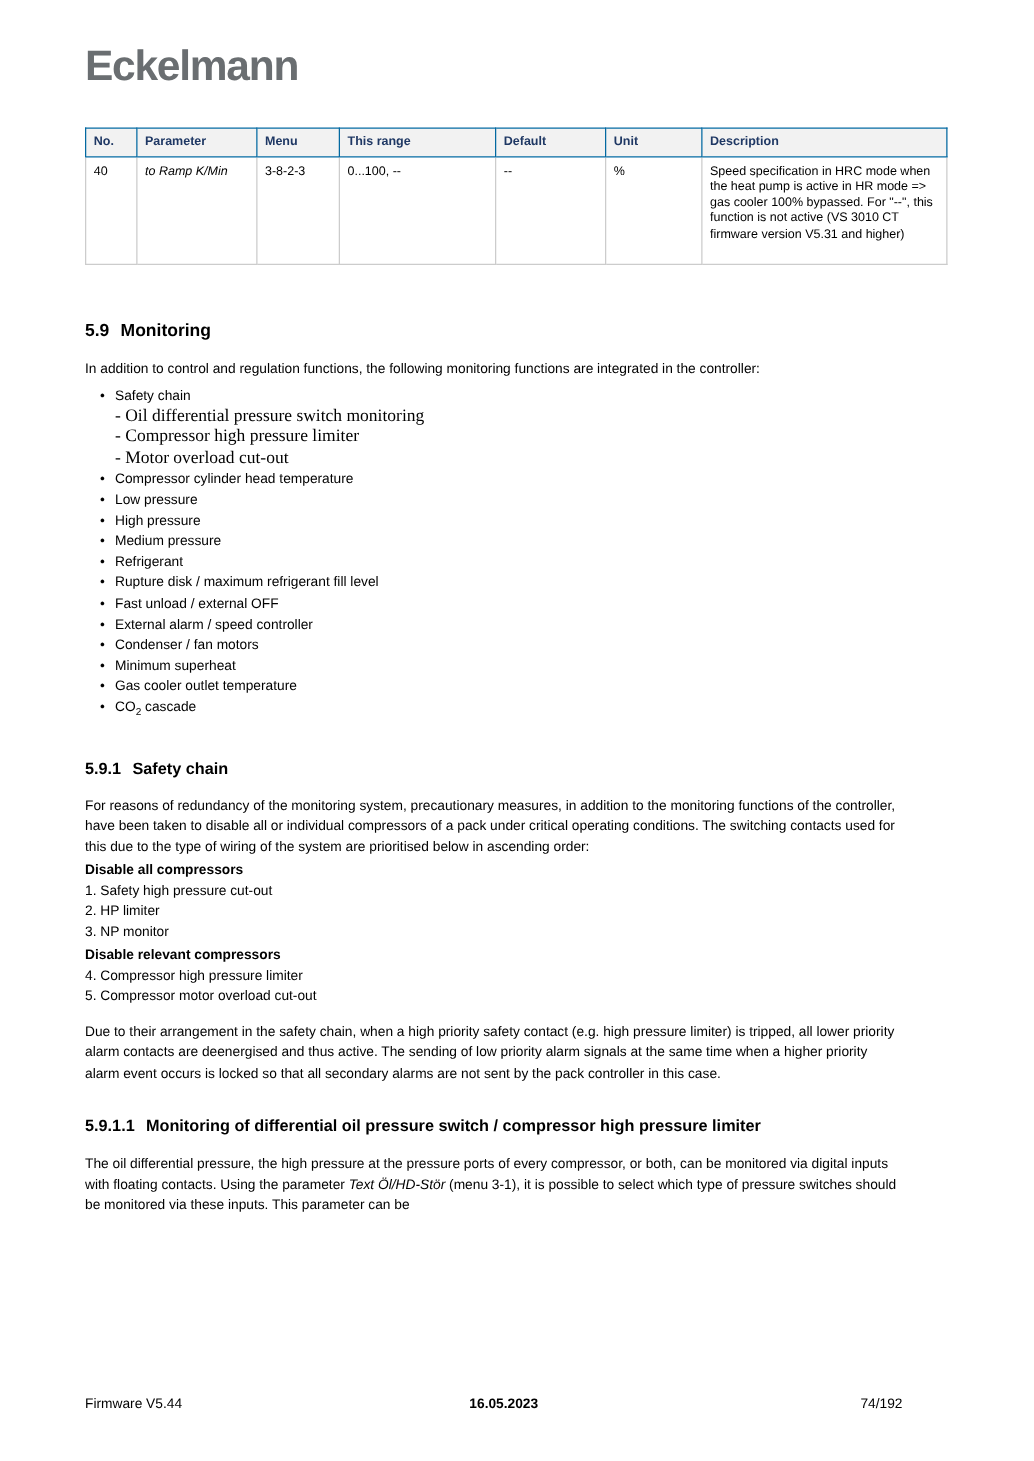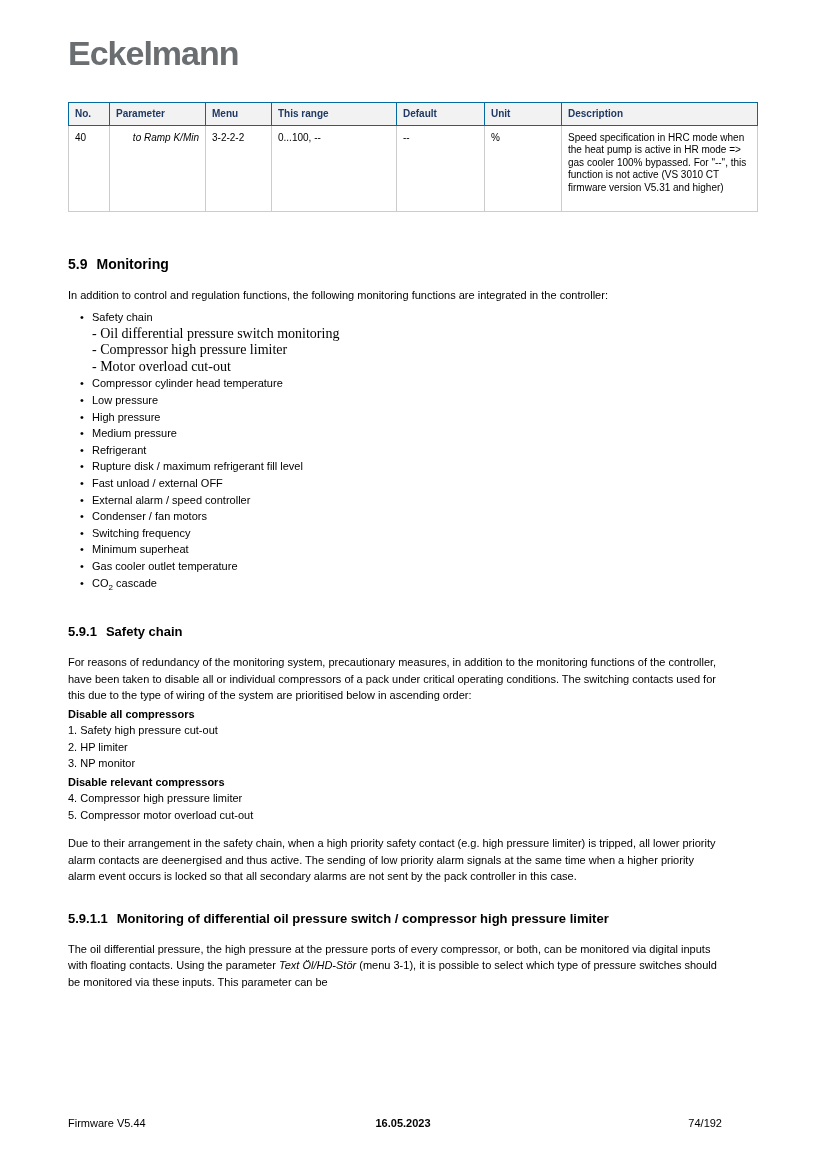--- a/index.html
+++ b/index.html
@@ -38,21 +38,21 @@
     padding: 5px 6px 4px 6px;
     border: 1px solid #0369a1;
     font-size: 10px;
   }
   table.params td {
     padding: 6px 6px;
     border: 1px solid #cccccc;
     vertical-align: top;
     height: 86px;
   }
-  td.italic { font-style: italic; text-align: right; }
+  td.italic { font-style: italic; }
 
   .heading1 { font-size: 14px; font-weight: bold; margin-top: 44px; }
   .heading2 { font-size: 13px; font-weight: bold; margin-top: 28px; }
   .heading3 { font-size: 13px; font-weight: bold; margin-top: 26px; }
   .hnum { margin-right: 9px; }
 
   p.body, .line { font-size: 11px; line-height: 16.5px; }
   p.body { margin-top: 15px; }
 
   ul.bullets { list-style: none; margin-top: 6px; }
@@ -102,21 +102,21 @@
           <th>This range</th>
           <th>Default</th>
           <th>Unit</th>
           <th>Description</th>
         </tr>
       </thead>
       <tbody>
         <tr>
           <td>40</td>
           <td class="italic">to Ramp K/Min</td>
-          <td>3-2-2-2</td>
+          <td>3-8-2-3</td>
           <td>0...100, --</td>
           <td>--</td>
           <td>%</td>
           <td>Speed specification in HRC mode when the heat pump is active in HR mode =&gt; gas cooler 100% bypassed. For "--", this function is not active (VS 3010 CT firmware version V5.31 and higher)</td>
         </tr>
       </tbody>
     </table>
 
     <div class="heading1">
       <span class="hnum">5.9</span><span>Monitoring</span>
@@ -133,21 +133,20 @@
       </li>
       <li>Compressor cylinder head temperature</li>
       <li>Low pressure</li>
       <li>High pressure</li>
       <li>Medium pressure</li>
       <li>Refrigerant</li>
       <li>Rupture disk / maximum refrigerant fill level</li>
       <li>Fast unload / external OFF</li>
       <li>External alarm / speed controller</li>
       <li>Condenser / fan motors</li>
-      <li>Switching frequency</li>
       <li>Minimum superheat</li>
       <li>Gas cooler outlet temperature</li>
       <li><span>CO</span><sub>2</sub><span> cascade</span></li>
     </ul>
 
     <div class="heading2">
       <span class="hnum">5.9.1</span><span>Safety chain</span>
     </div>
 
     <p class="body">For reasons of redundancy of the monitoring system, precautionary measures, in addition to the monitoring functions of the controller, have been taken to disable all or individual compressors of a pack under critical operating conditions. The switching contacts used for this due to the type of wiring of the system are prioritised below in ascending order:</p>

